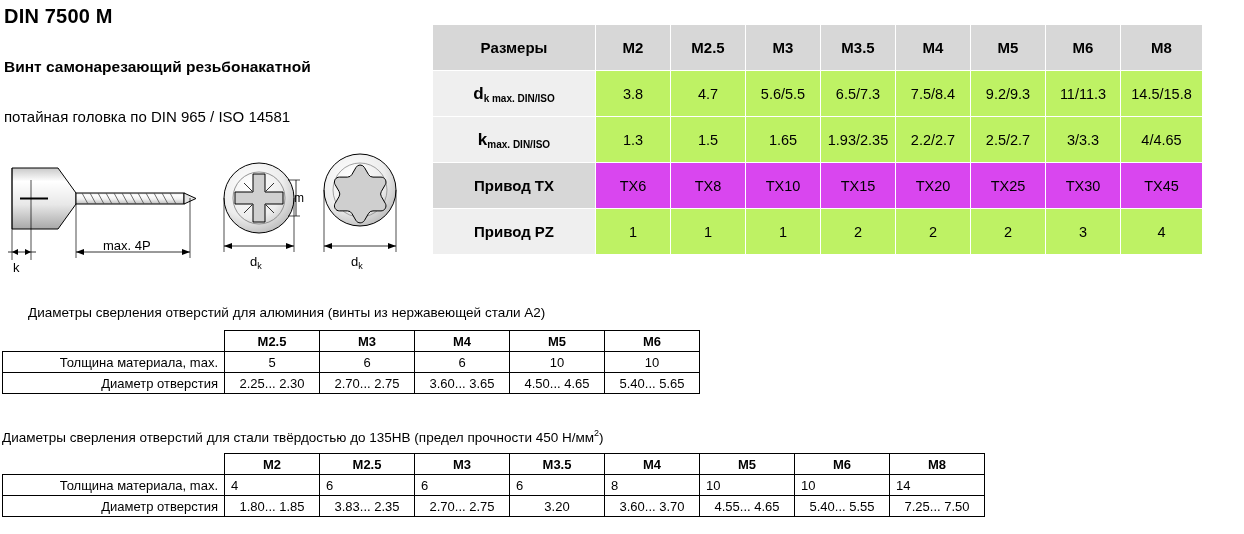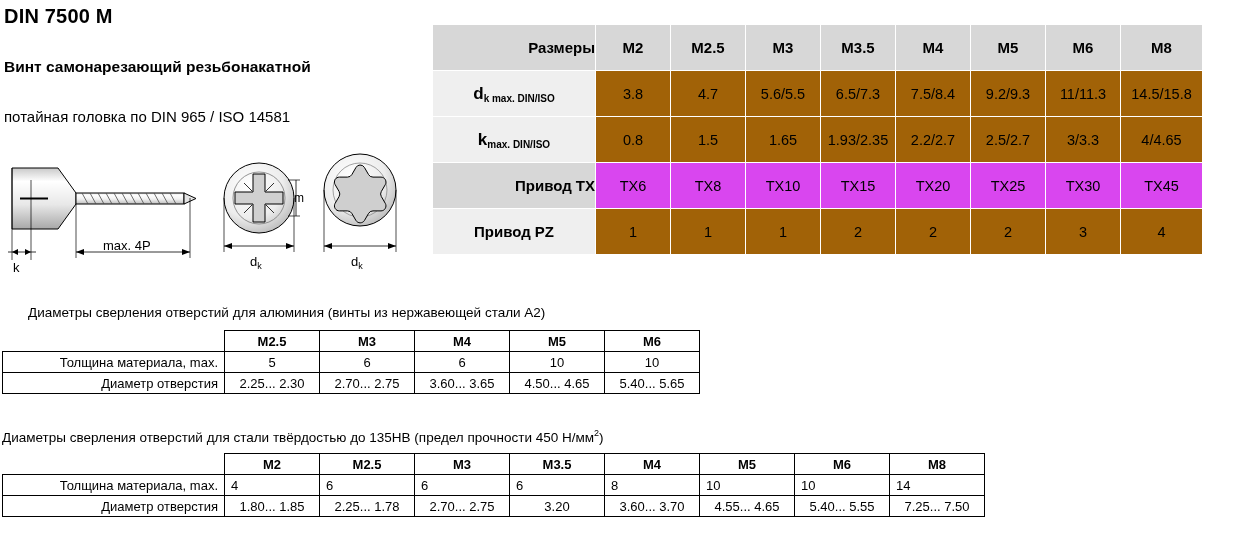--- a/index.html
+++ b/index.html
@@ -62,23 +62,23 @@
     width: 163px;
     font-weight: bold;
     background: #d7d7d7;
     font-size: 15px;
   }
   .main-table .colhead {
     font-weight: bold;
     background: #d7d7d7;
     font-size: 15px;
   }
-  .main-table td.val { background: #a16207; width: 75px; }
+  .main-table td.val { background: #bef264; width: 75px; }
   .main-table tr.shaded td.val { background: #d946ef; }
-  .main-table tr.shaded td.rowhead { background: #d7d7d7; text-align: right; }
+  .main-table tr.shaded td.rowhead { background: #d7d7d7; }
   .main-table tr.light td.rowhead { background: #efefef; }
   .main-table td.val.wide { width: 82px; }
 
   .sub { font-size: 10px; vertical-align: bottom; }
   .big { font-size: 17px; }
 
   
   .small-caption {
     position: absolute;
     font-size: 13.5px;
@@ -255,21 +255,21 @@
         <td class="val">7.5/8.4</td>
         <td class="val">9.2/9.3</td>
         <td class="val">11/11.3</td>
         <td class="val wide">14.5/15.8</td>
       </tr>
 
       <tr class="light">
         <td class="rowhead">
           <span class="big">k</span><span class="sub">max. DIN/ISO</span>
         </td>
-        <td class="val">0.8</td>
+        <td class="val">1.3</td>
         <td class="val">1.5</td>
         <td class="val">1.65</td>
         <td class="val">1.93/2.35</td>
         <td class="val">2.2/2.7</td>
         <td class="val">2.5/2.7</td>
         <td class="val">3/3.3</td>
         <td class="val wide">4/4.65</td>
       </tr>
 
       <tr class="shaded">
@@ -351,21 +351,21 @@
         <td style="text-align:left;padding-left:6px">6</td>
         <td style="text-align:left;padding-left:6px">6</td>
         <td style="text-align:left;padding-left:6px">8</td>
         <td style="text-align:left;padding-left:6px">10</td>
         <td style="text-align:left;padding-left:6px">10</td>
         <td style="text-align:left;padding-left:6px">14</td>
       </tr>
       <tr>
         <td class="lbl">Диаметр отверстия</td>
         <td>1.80... 1.85</td>
-        <td>2.25... 1.78</td>
+        <td>3.83... 2.35</td>
         <td>2.70... 2.75</td>
         <td>3.20</td>
         <td>3.60... 3.70</td>
         <td>4.55... 4.65</td>
         <td>5.40... 5.55</td>
         <td>7.25... 7.50</td>
       </tr>
     </tbody>
   </table>
 

